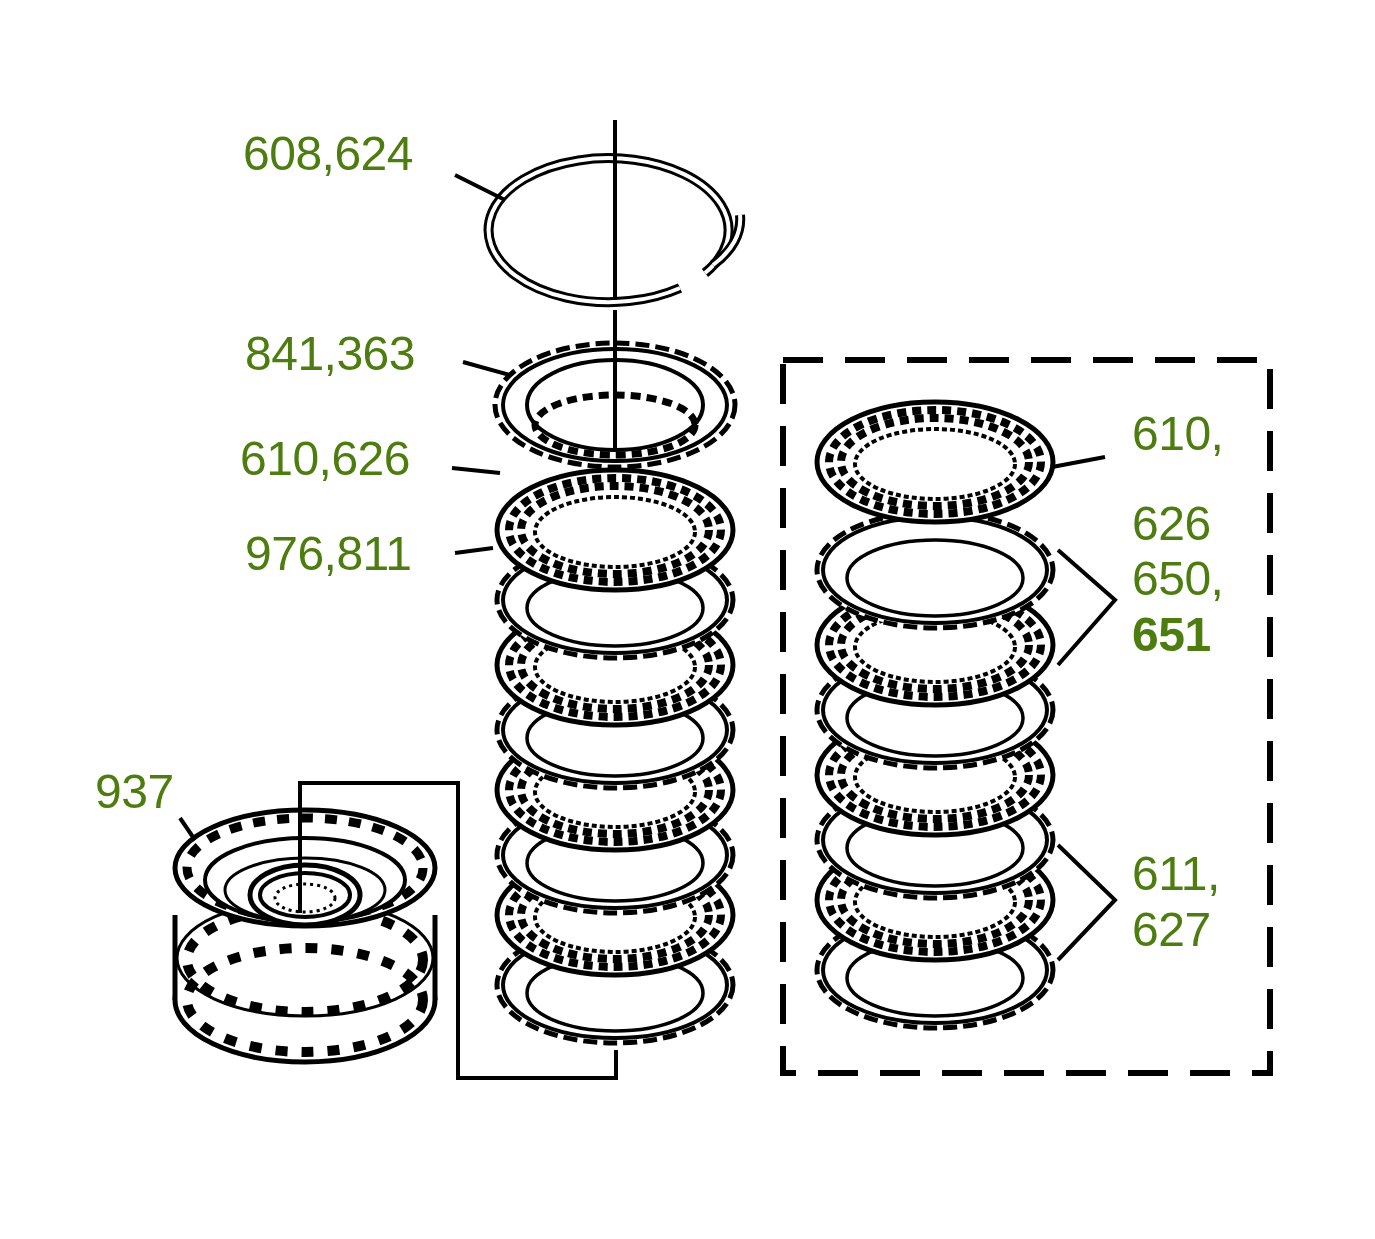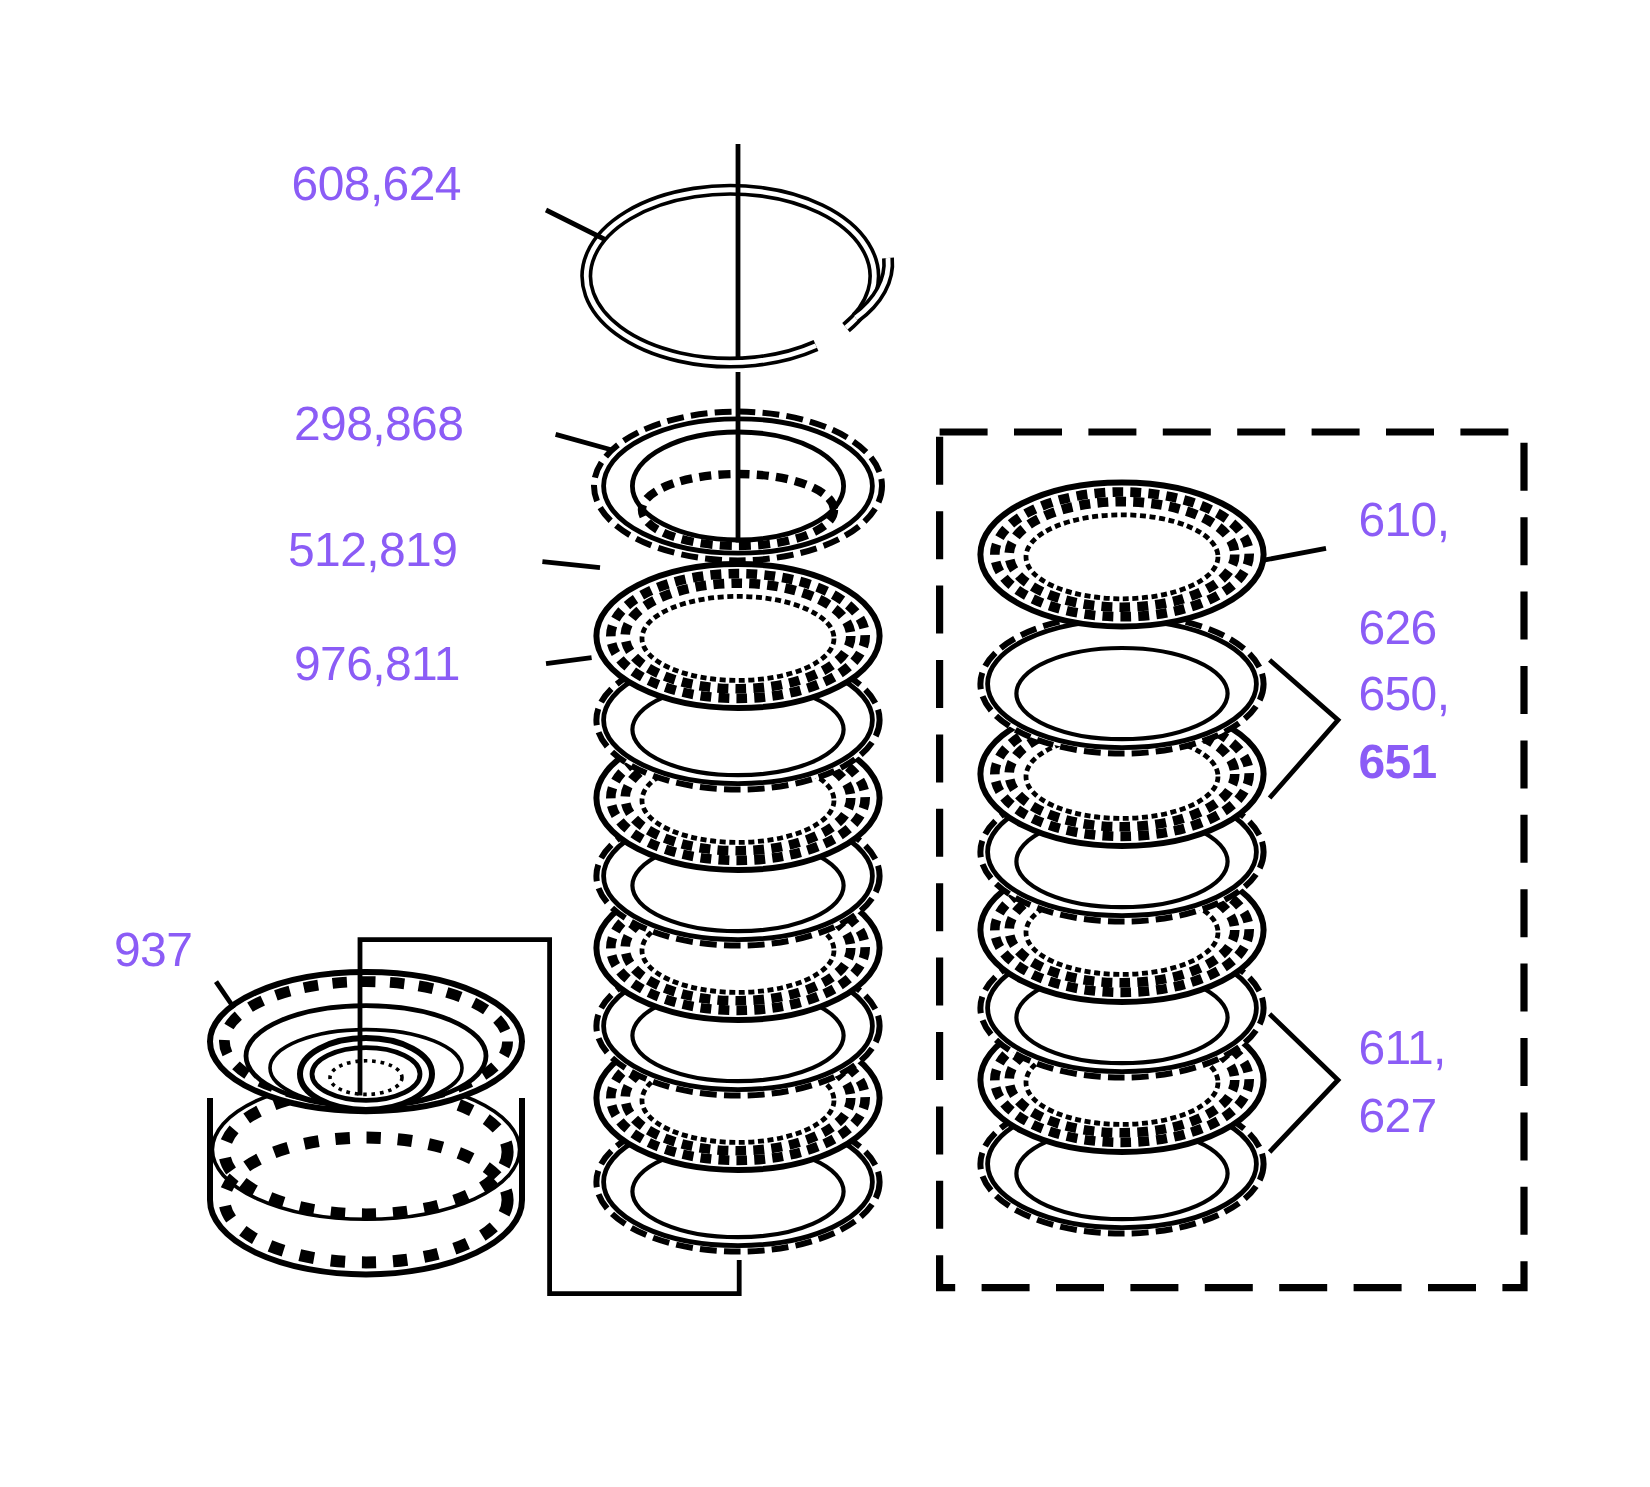--- a/index.html
+++ b/index.html
@@ -1,18 +1,18 @@
 <!DOCTYPE html>
 <html><head>
   <meta charset="utf-8">
   <style>
     html, body { margin: 0; padding: 0; background: #ffffff; }
     body { width: 1375px; height: 1239px; position: relative; overflow: hidden; font-family: "Liberation Sans", sans-serif; }
     #diagram { position: absolute; left: 0; top: 0; width: 1375px; height: 1239px; }
-    .label { position: absolute; font-family: "Liberation Sans", sans-serif; font-size: 40px; color: #8b5cf6; line-height: 48px; letter-spacing: -0.5px; white-space: nowrap; }
+    .label { position: absolute; font-family: "Liberation Sans", sans-serif; font-size: 48px; color: #4d7c0f; line-height: 48px; letter-spacing: -0.5px; white-space: nowrap; }
   </style>
 </head>
 <body>
 
 <svg id="diagram" viewBox="0 0 1375 1239" xmlns="http://www.w3.org/2000/svg">
   <defs>
 
     <g id="steel-plate">
       <ellipse cx="0" cy="0" rx="118" ry="58" fill="#fff" stroke="#000" stroke-width="5" stroke-dasharray="14 6"></ellipse>
       <ellipse cx="0" cy="0" rx="112" ry="53" fill="#fff" stroke="#000" stroke-width="4"></ellipse>
@@ -92,22 +92,22 @@
     <use href="#steel-plate" x="935" y="570"></use>
     <use href="#fiber-plate" x="935" y="462"></use>
   </g>
 
   <line x1="1052" y1="467" x2="1105" y2="457" stroke="#000" stroke-width="4"></line>
   <polyline points="1058,550 1115,600 1058,665" fill="none" stroke="#000" stroke-width="4"></polyline>
   <polyline points="1058,845 1115,900 1058,960" fill="none" stroke="#000" stroke-width="4"></polyline>
 </svg>
 
 <div class="label" style="left:243px; top:130px;">608,624</div>
-<div class="label" style="left:245px; top:330px;">298,868</div>
-<div class="label" style="left:240px; top:435px;">512,819</div>
+<div class="label" style="left:245px; top:330px;">841,363</div>
+<div class="label" style="left:240px; top:435px;">610,626</div>
 <div class="label" style="left:245px; top:530px;">976,811</div>
 <div class="label" style="left:95px; top:768px;">937</div>
 
 <div class="label" style="left:1132px; top:410px;">610,</div>
 <div class="label" style="left:1132px; top:466px;margin-top:34px;">626</div>
 <div class="label" style="left:1132px; top:555px;text-align:right;">650,</div>
 <div class="label" style="left:1132px; top:611px;font-weight:bold;">651</div>
 <div class="label" style="left:1132px; top:850px;">611,</div>
 <div class="label" style="left:1132px; top:906px;">627</div>
 

